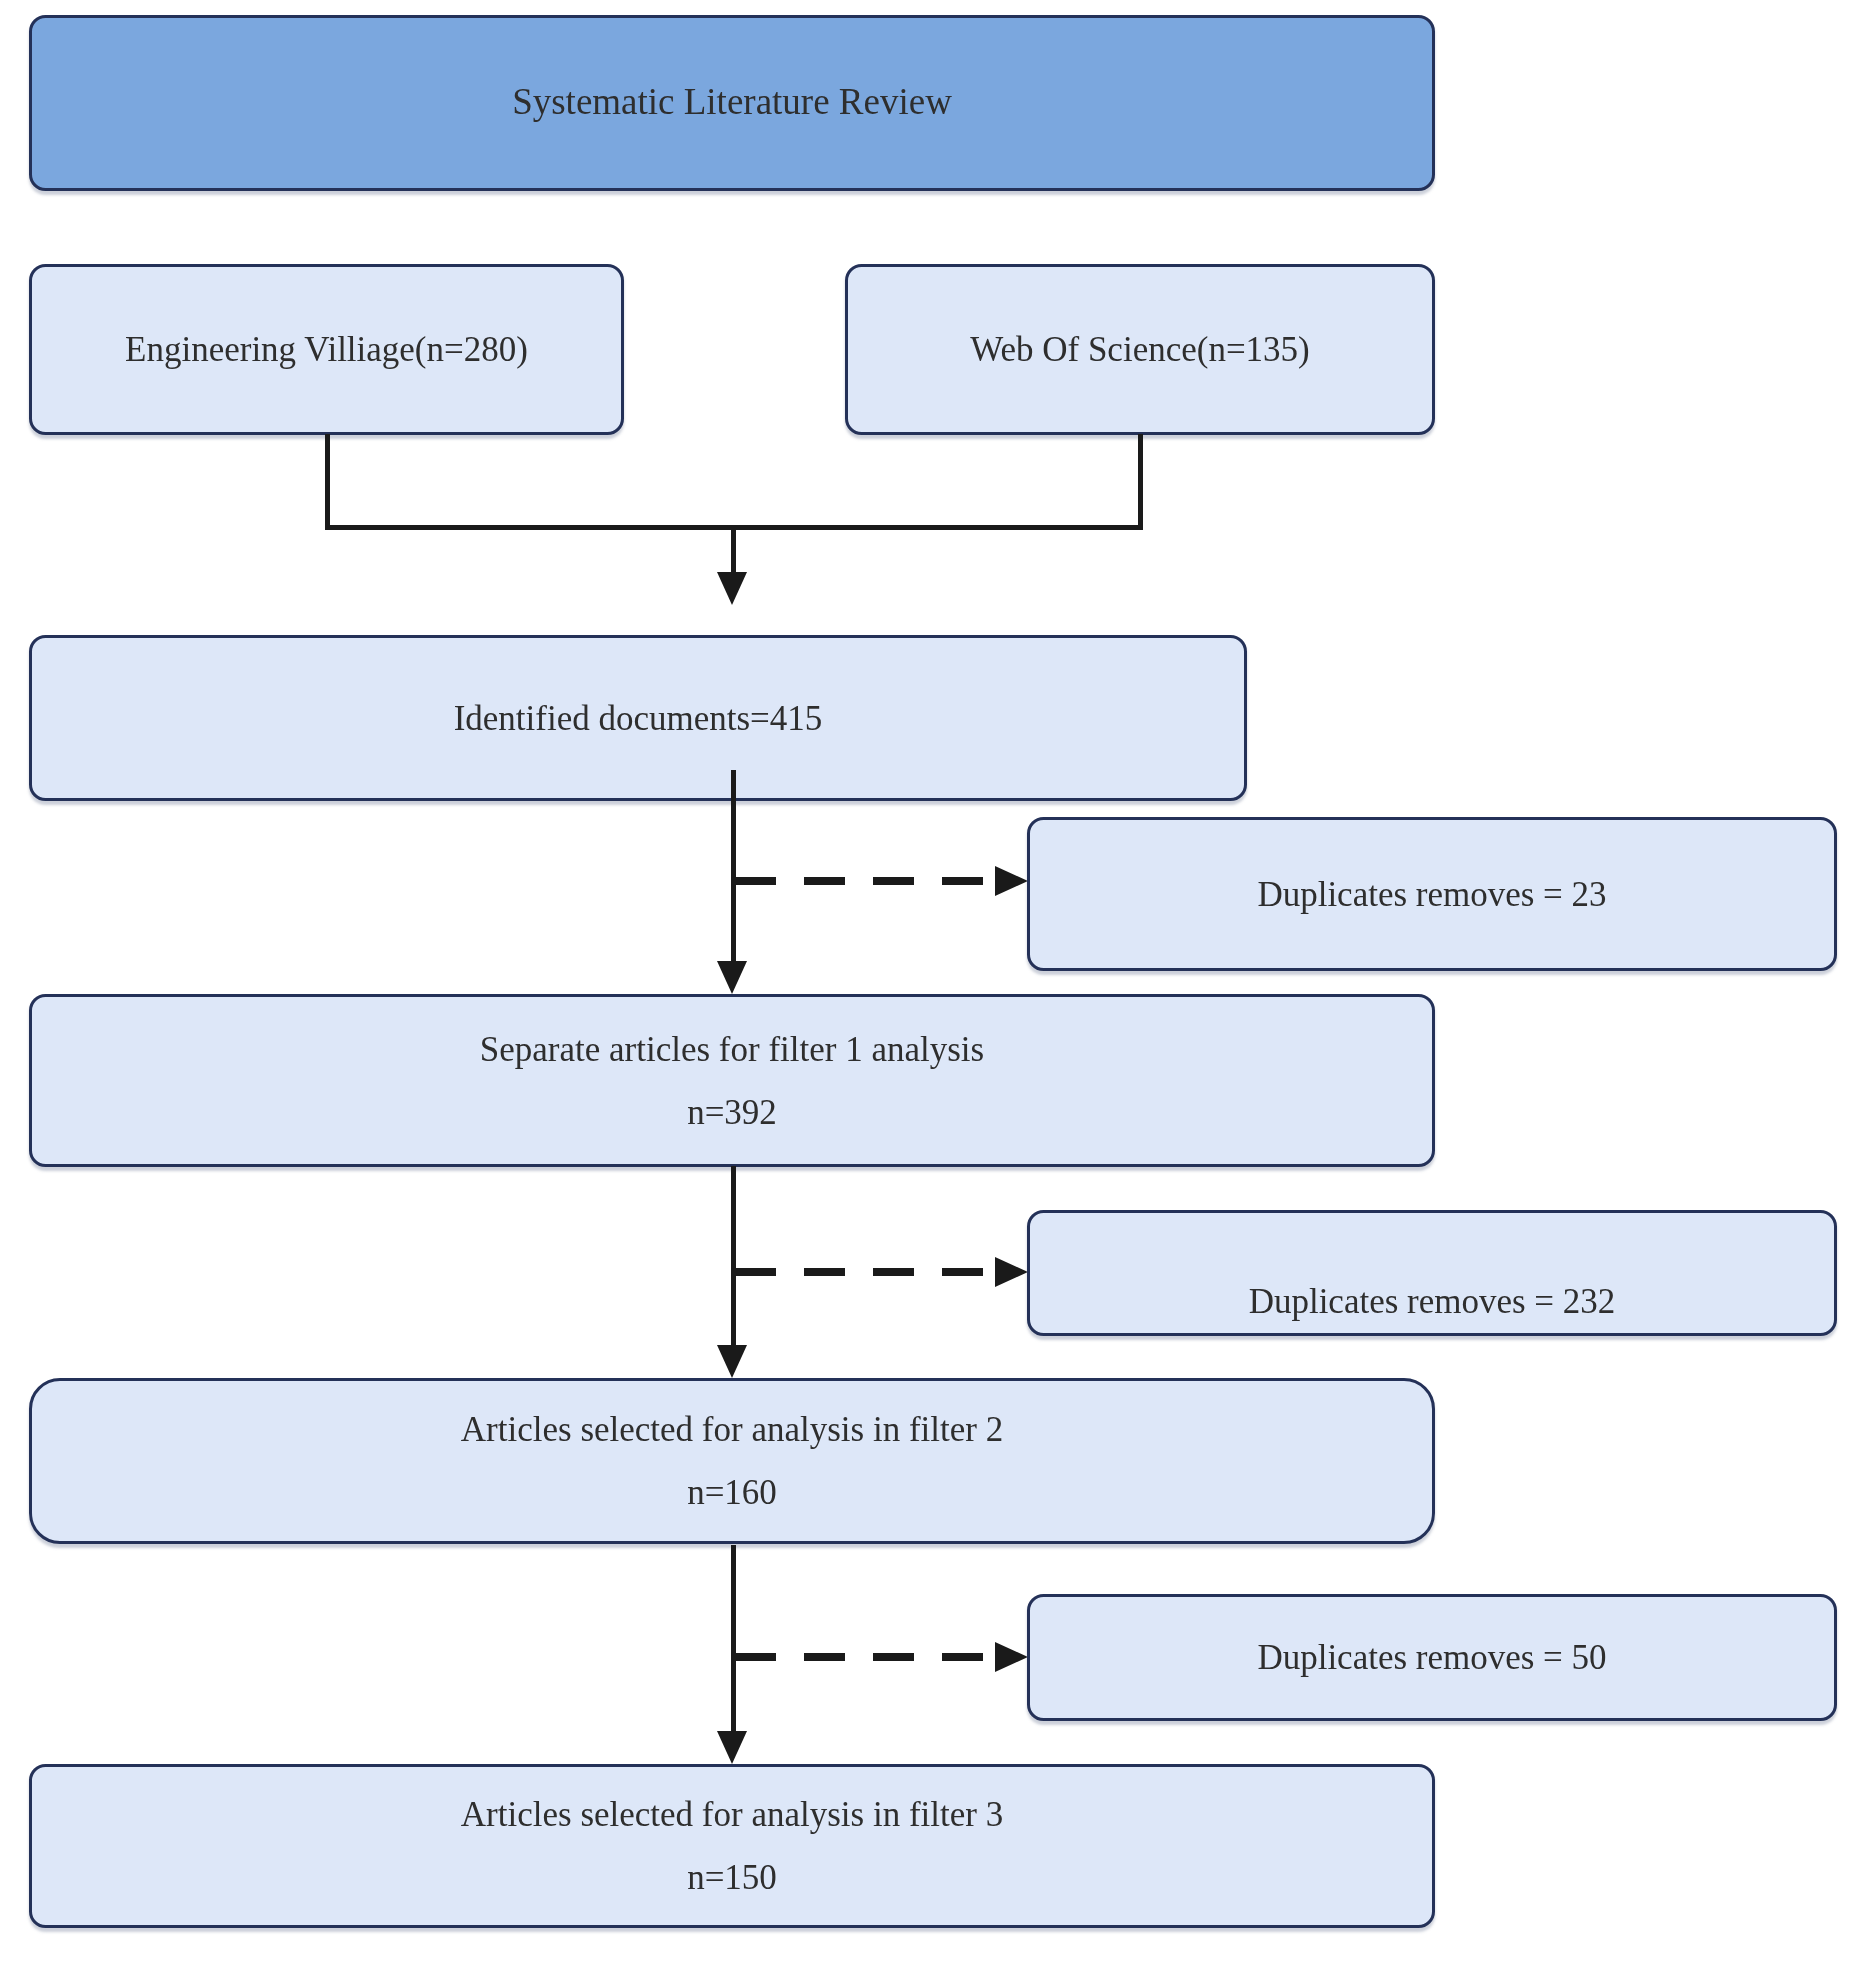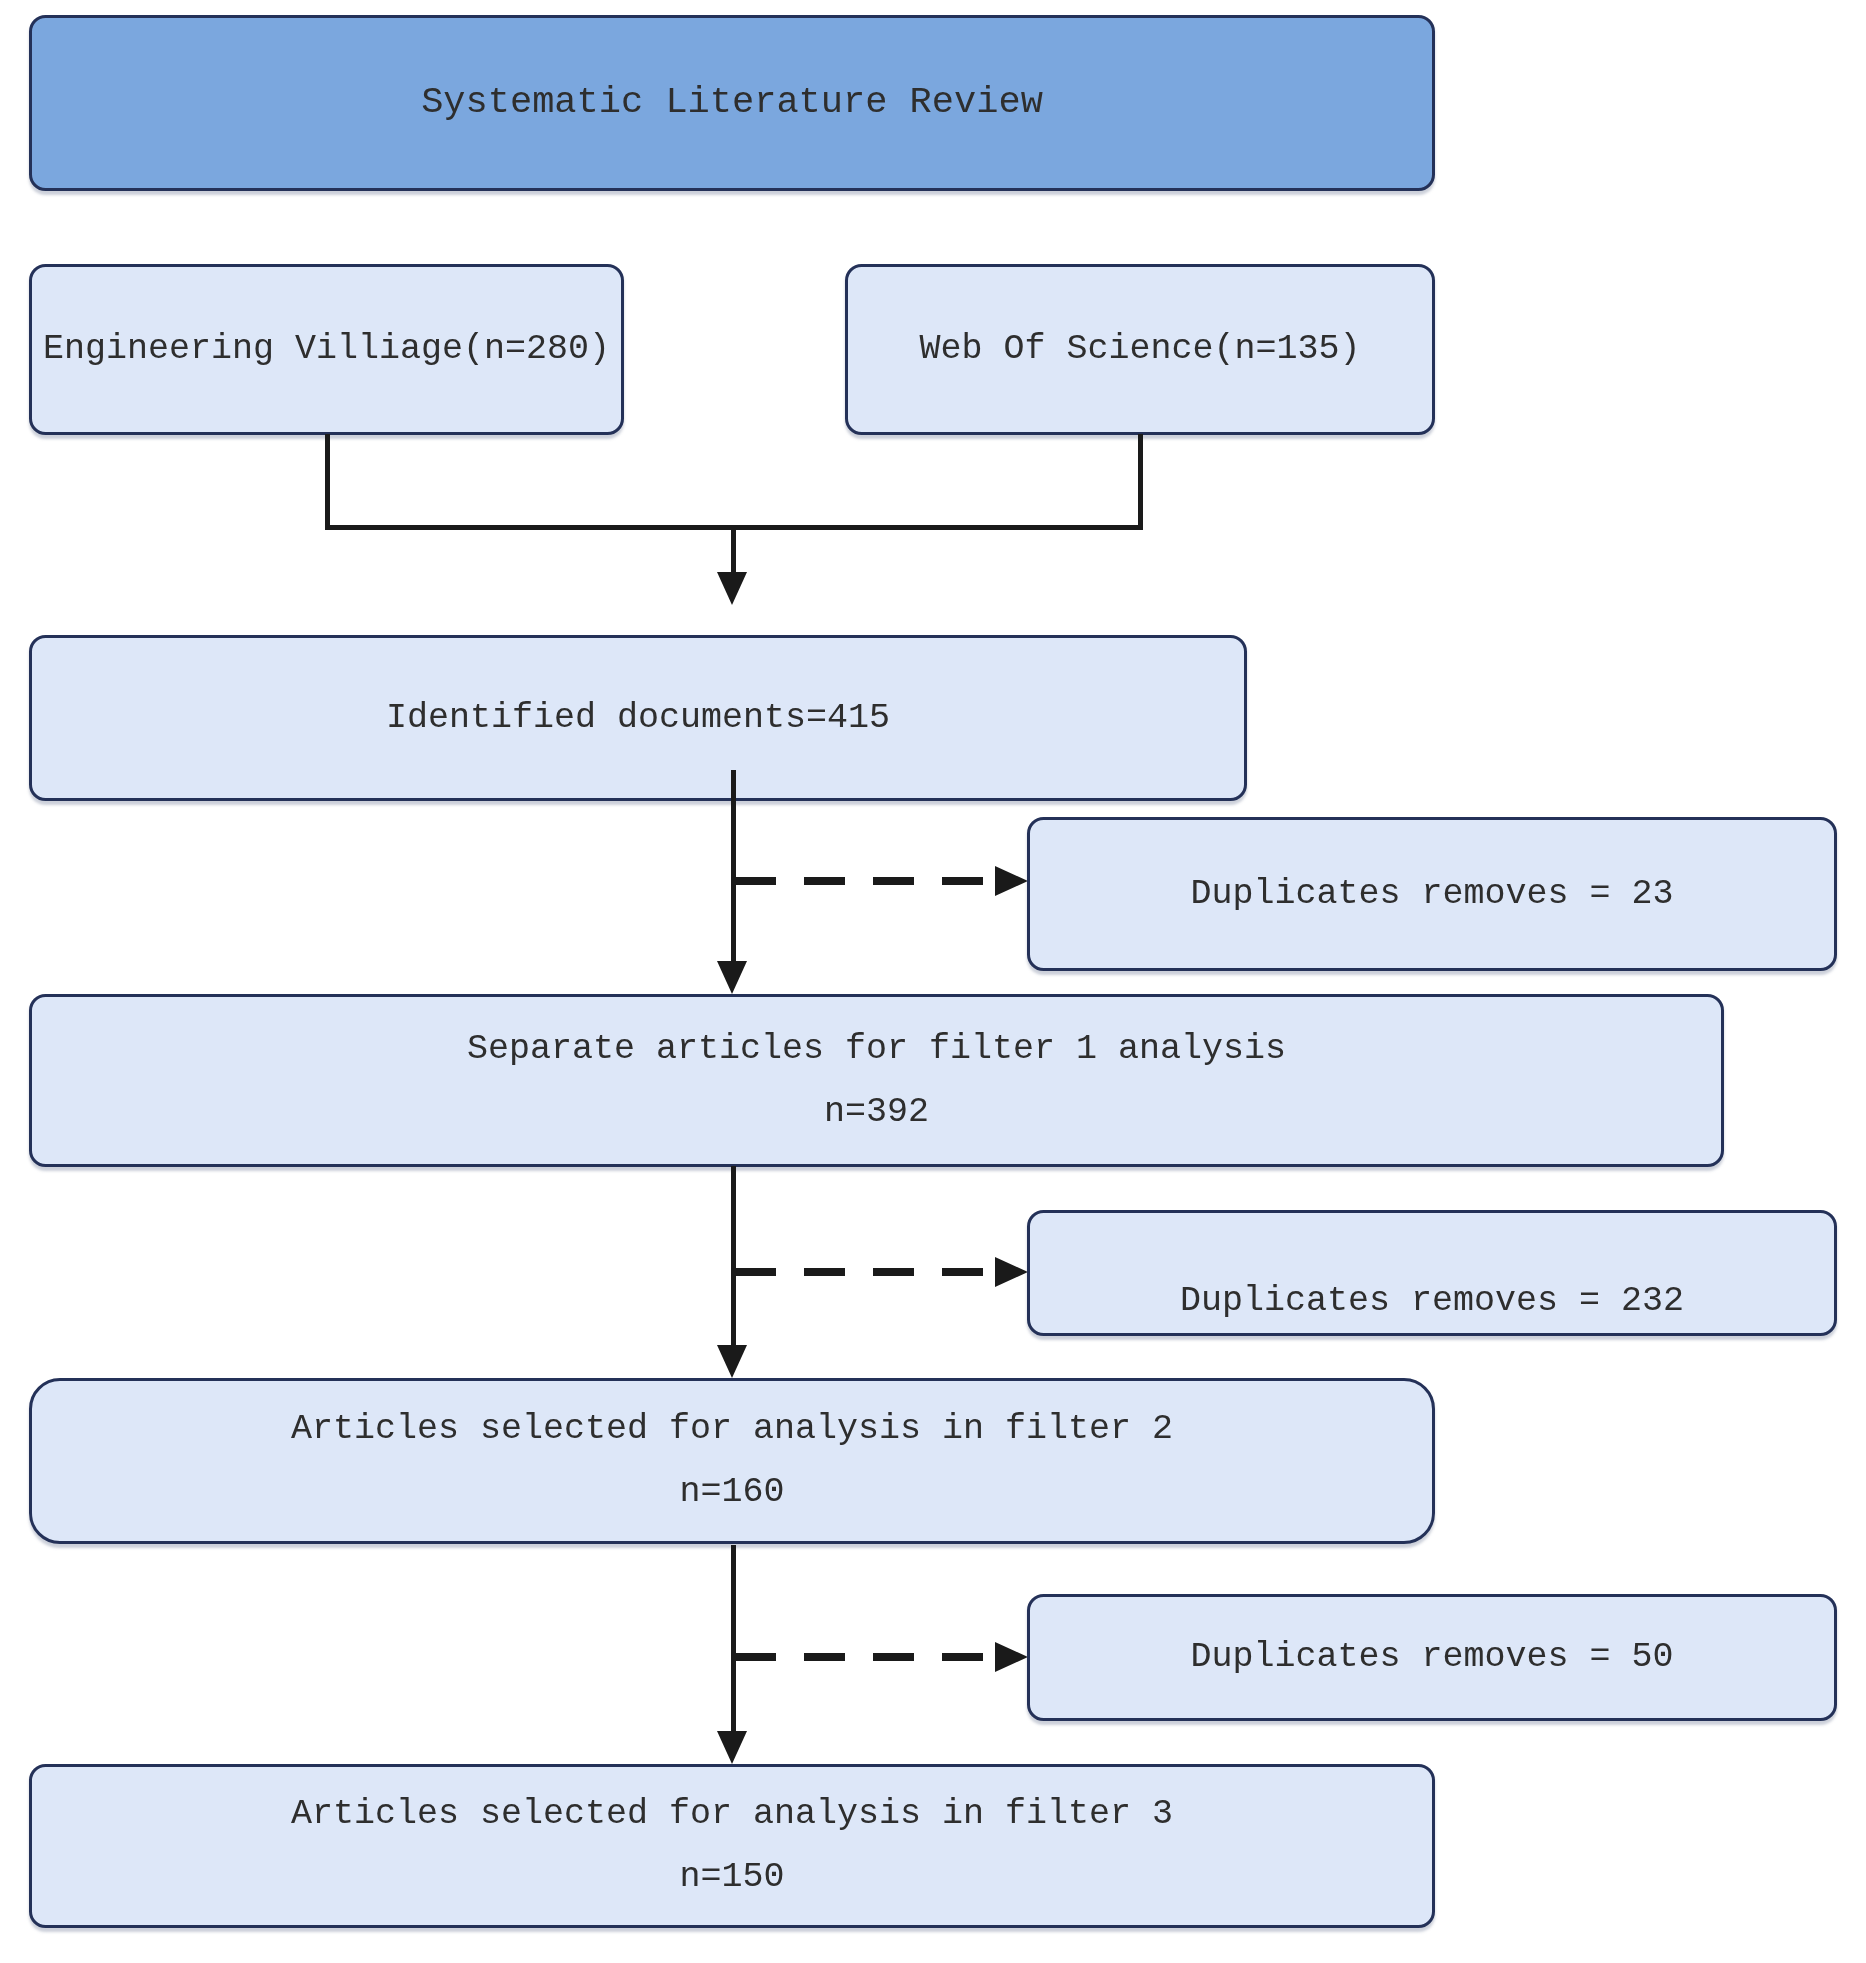--- a/index.html
+++ b/index.html
@@ -1,21 +1,21 @@
 <!DOCTYPE html>
 <html style="--header-fill: #7ba7de; --box-fill: #dde7f8; --border: #243158; --line: #1a1a1a; --text: #2e2e2e;font-size:14.7px"><head>
 <meta charset="utf-8">
 <style>
   html, body { margin: 0; padding: 0; background: #ffffff; }
   .canvas {
     position: relative;
     width: 1867px;
     height: 1963px;
     background: #ffffff;
-    font-family: Liberation Mono, monospace;
+    font-family: Liberation Serif, serif;
     color: var(--text, #2e2e2e);
   }
   .box {
     position: absolute;
     box-sizing: border-box;
     border: 3.7px solid var(--border, #243158);
     border-radius: 16.5px;
     display: flex;
     flex-direction: column;
     align-items: center;
@@ -76,21 +76,21 @@
 
   <div class="vline" style="left:731px; top:770px; height:195px;"></div>
   <div class="arrow-down" style="left:717px; top:961px;"></div>
 
   <div class="dashline" style="left:735px; top:877px; width:262px;"></div>
   <div class="arrow-right" style="left:995px; top:866px;"></div>
   <div class="box light" style="left:1027px; top:817px; width:810px; height:154px;">
     <span>Duplicates removes = 23</span>
   </div>
 
-  <div class="box light" style="left:29px; top:994px; width:1695px; height:173px;">
+  <div class="box light" style="left:29px; top:994px; width:1406px; height:173px;">
     <span>Separate articles for filter 1 analysis</span>
     <span>n=392</span>
   </div>
 
   <div class="vline" style="left:731px; top:1166px; height:184px;"></div>
   <div class="arrow-down" style="left:717px; top:1345px;"></div>
 
   <div class="dashline" style="left:735px; top:1268px; width:262px;"></div>
   <div class="arrow-right" style="left:995px; top:1257px;"></div>
   <div class="box light" style="left:1027px; top:1210px; width:810px; height:126px;justify-content:flex-end;">

